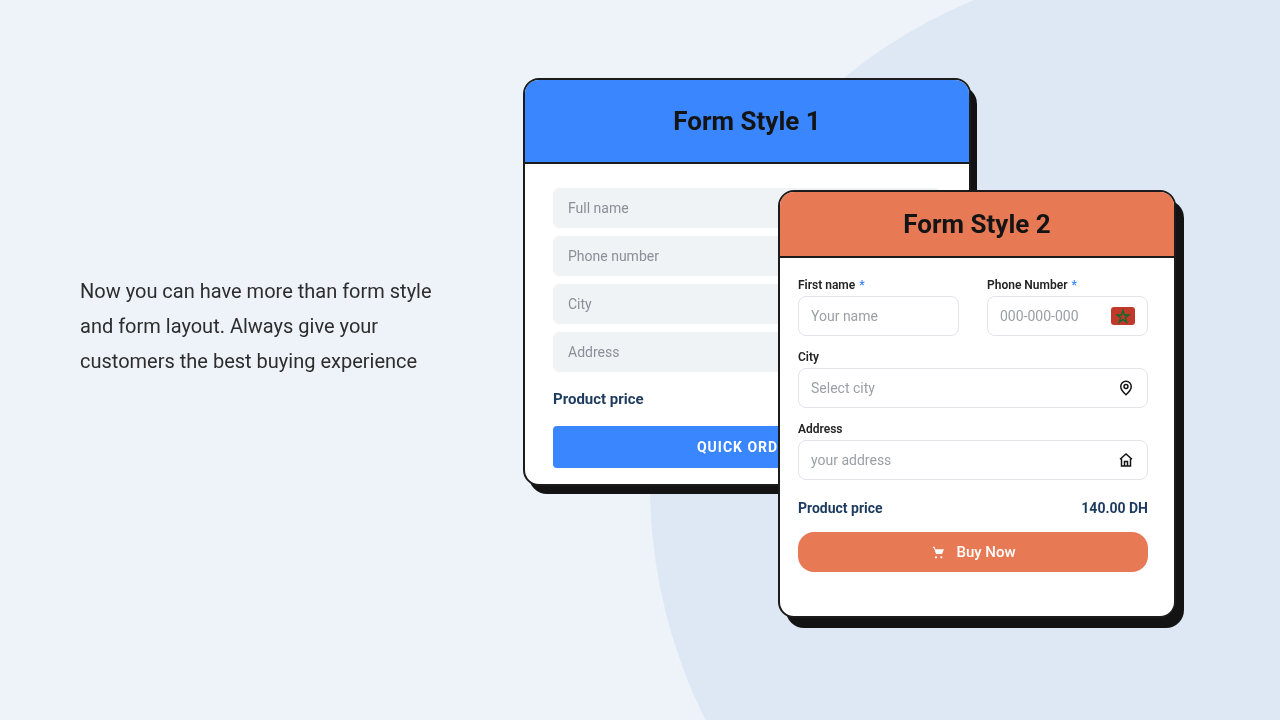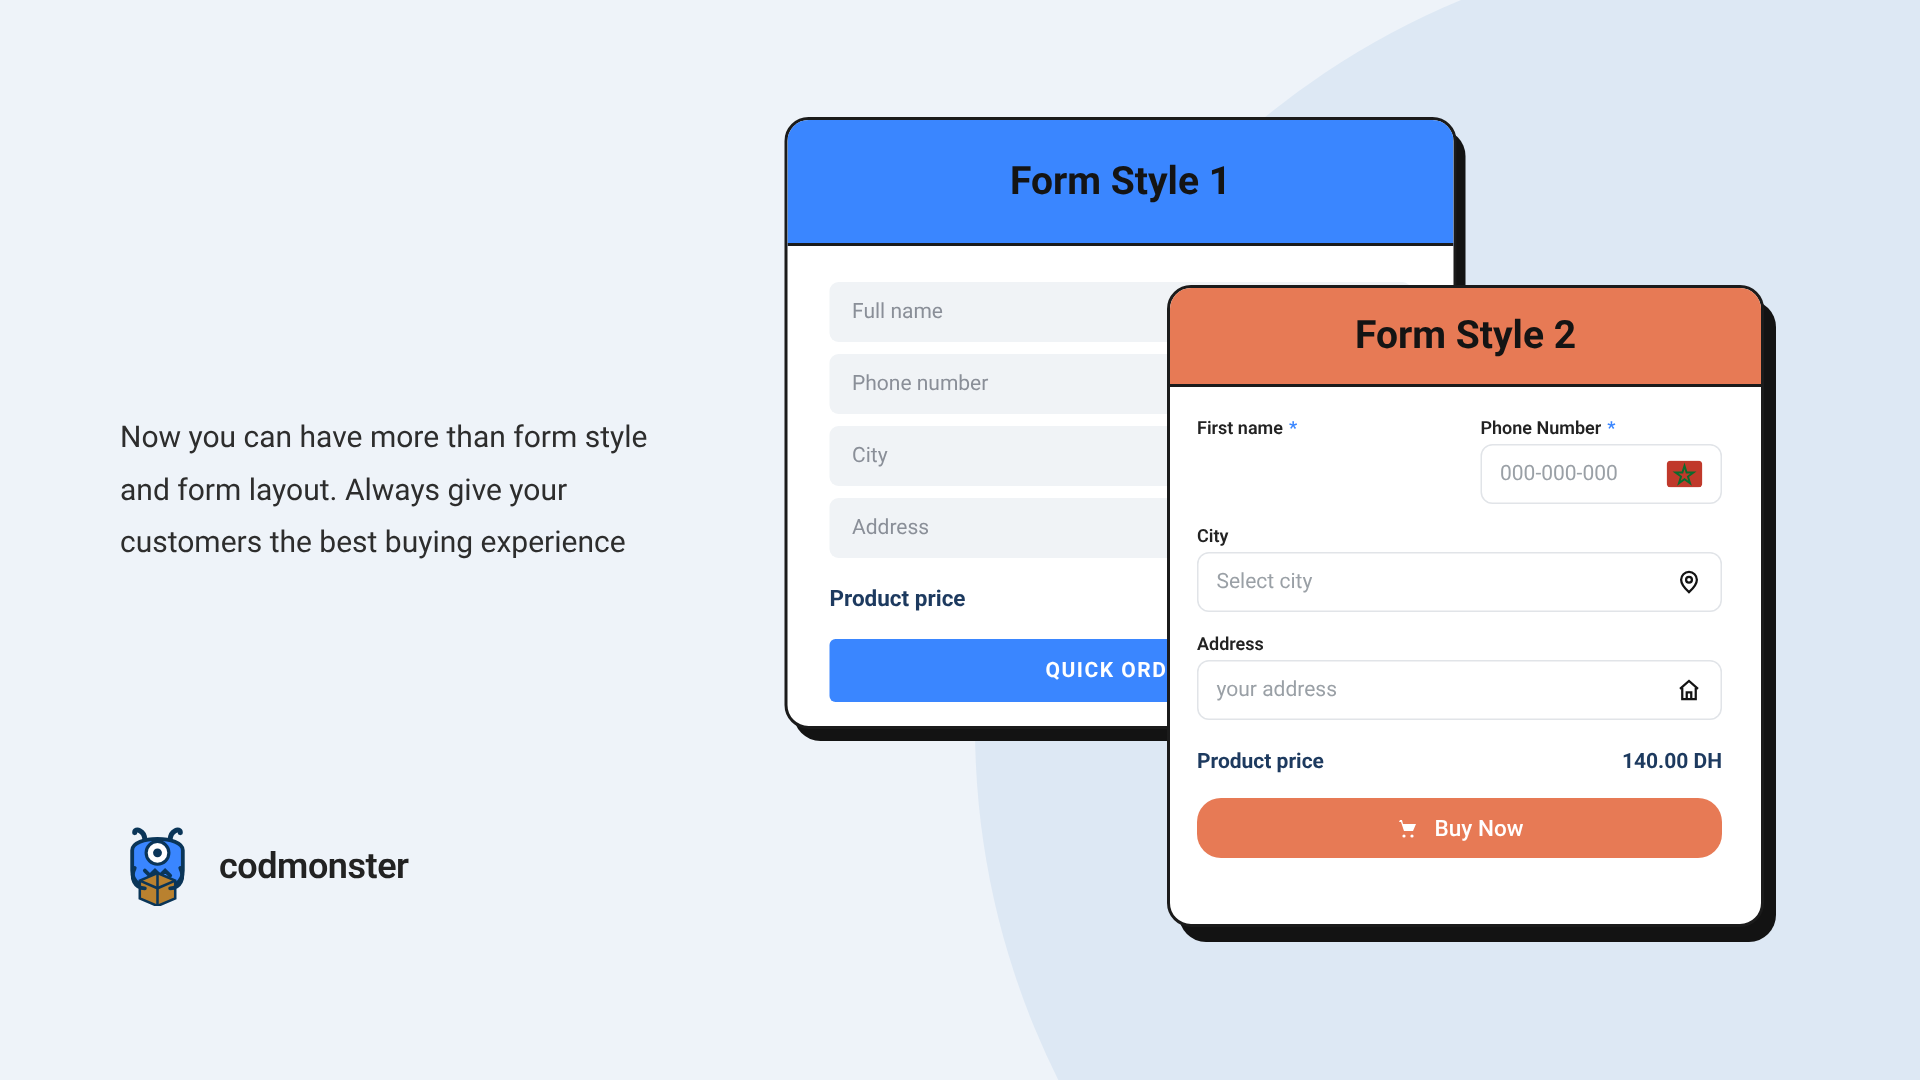--- a/index.html
+++ b/index.html
@@ -149,44 +149,20 @@
 </head>
 <body>
 
 <div class="stage">
   <div class="bg-arc"></div>
 
   <div class="headline">
   </div>
   <div class="subhead">Now you can have more than form style and form layout. Always give your customers the best buying experience</div>
 
-  <div class="brand">
-    <span class="monster-wrap">
-      <svg viewBox="0 0 64 64">
-
-        <path d="M14 6 C14 2 22 4 22 12" fill="none" stroke="#0a3558" stroke-width="4" stroke-linecap="round"></path>
-        <path d="M50 6 C50 2 42 4 42 12" fill="none" stroke="#0a3558" stroke-width="4" stroke-linecap="round"></path>
-
-        <path d="M12 20 C12 8 52 8 52 20 L52 36 C52 46 44 50 32 50 C20 50 12 46 12 36 Z" fill="#3a86ff" stroke="#0a3558" stroke-width="3"></path>
-
-        <circle cx="32" cy="22" r="9" fill="#ffffff" stroke="#0a3558" stroke-width="2.5"></circle>
-        <circle cx="32" cy="22" r="3.5" fill="#0a3558"></circle>
-
-        <path d="M22 36 L26 40 L30 36 L34 40 L38 36 L42 40" fill="none" stroke="#0a3558" stroke-width="3" stroke-linecap="round"></path>
-
-        <path d="M18 44 L32 38 L46 44 L46 58 L32 64 L18 58 Z" fill="#b9812f" stroke="#0a3558" stroke-width="2"></path>
-        <path d="M32 38 L32 64" stroke="#0a3558" stroke-width="2"></path>
-        <path d="M18 44 L32 50 L46 44" fill="none" stroke="#0a3558" stroke-width="2"></path>
-
-        <path d="M14 34 C10 42 14 50 22 50" fill="none" stroke="#0a3558" stroke-width="3" stroke-linecap="round"></path>
-        <path d="M50 34 C54 42 50 50 42 50" fill="none" stroke="#0a3558" stroke-width="3" stroke-linecap="round"></path>
-      </svg>
-    </span>
-    <span class="brand-name">codmonster</span>
-  </div>
 
   <div class="card-shadow c1-shadow"></div>
   <div class="card c1">
     <div class="titlebar">
       <div class="title">Form Style 1</div>
     </div>
     <div class="body">
       <div class="field trunc">
         <span>Full name</span>
       </div>
@@ -210,20 +186,23 @@
   <div class="card c2">
     <div class="titlebar">
       <div class="title">Form Style 2</div>
     </div>
     <div class="body">
       <div class="row">
         <div class="col">
           <div class="label">
             <span>First name</span>
             <span class="req">*</span>
+          </div>
+          <div class="input">
+            <span>Your name</span>
           </div>
         </div>
         <div class="col">
           <div class="label">
             <span>Phone Number</span>
             <span class="req">*</span>
           </div>
           <div class="input">
             <span>000-000-000</span>
             <span class="flag" title="Morocco">

